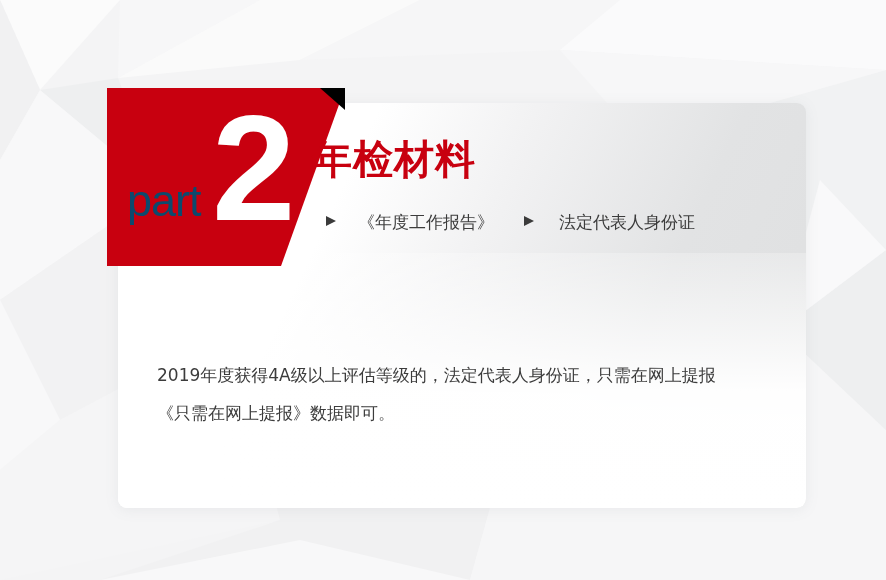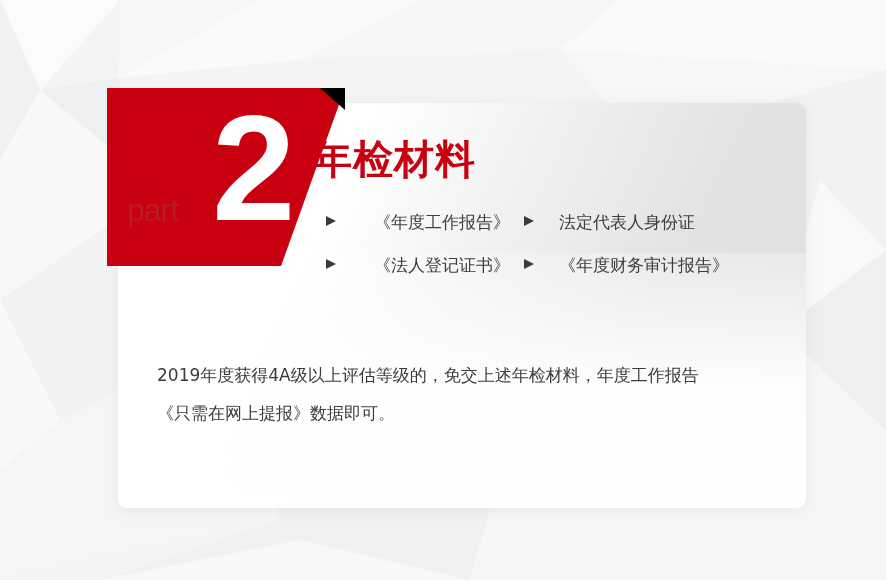--- a/index.html
+++ b/index.html
@@ -64,27 +64,26 @@
     top: 88px;
     width: 238px;
     height: 178px;
   }
   #banner svg { display: block; }
 
   #banner-part {
     position: absolute;
     left: 20px;
     top: 90px;
-    color: #b91c1c;
-    font-size: 32px;
+    color: #0c4a6e;
+    font-size: 45px;
     line-height: 45px;
     font-weight: 400;
     letter-spacing: -1px;
     font-family: "Liberation Sans", "DejaVu Sans", sans-serif;
-    margin-top: 10px;
   }
   #banner-num {
     position: absolute;
     left: 105px;
     top: 5px;
     color: #ffffff;
     font-size: 150px;
     line-height: 150px;
     font-weight: 700;
     letter-spacing: -4px;
@@ -129,21 +128,21 @@
   .arrow-icon {
     display: inline-block;
     width: 13px;
     color: #3b3b3b;
     font-size: 13px;
     line-height: 13px;
     transform: translateY(-1px);
   }
   .arrow-icon svg { display: block; }
   .bullet-text {
-    margin-left: 35px;
+    margin-left: 19px;
     font-size: 17px;
     line-height: 20px;
     color: #3c3c3c;
     font-family: "DejaVu Sans", "Liberation Sans", sans-serif;
   }
   .bullet-cell.col-b .bullet-text { margin-left: 22px; }
 
   
   #body-text {
     position: absolute;
@@ -213,40 +212,22 @@
       <div class="bullet-cell col-b">
         <span class="arrow-icon">
           <svg width="11" height="12" viewBox="0 0 11 12">
               <polygon points="0,1 10,6 0,11" fill="#3b3b3b"></polygon>
             </svg>
         </span>
         <span class="bullet-text">法定代表人身份证</span>
       </div>
     </div>
 
-    <div class="bullet-row">
-      <div class="bullet-cell col-a">
-        <span class="arrow-icon">
-          <svg width="11" height="12" viewBox="0 0 11 12">
-              <polygon points="0,1 10,6 0,11" fill="#3b3b3b"></polygon>
-            </svg>
-        </span>
-        <span class="bullet-text">《法人登记证书》</span>
-      </div>
-      <div class="bullet-cell col-b">
-        <span class="arrow-icon">
-          <svg width="11" height="12" viewBox="0 0 11 12">
-              <polygon points="0,1 10,6 0,11" fill="#3b3b3b"></polygon>
-            </svg>
-        </span>
-        <span class="bullet-text">《年度财务审计报告》</span>
-      </div>
-    </div>
 
 
   </div>
 
   <div id="body-text">
-    <span class="line">2019年度获得4A级以上评估等级的，免交上述年检材料，年度工作报告</span>
+    <span class="line">2019年度获得4A级以上评估等级的，法定代表人身份证，只需在网上提报</span>
     <span class="line">《只需在网上提报》数据即可。</span>
   </div>
 
 </div>
 
 </body></html>

